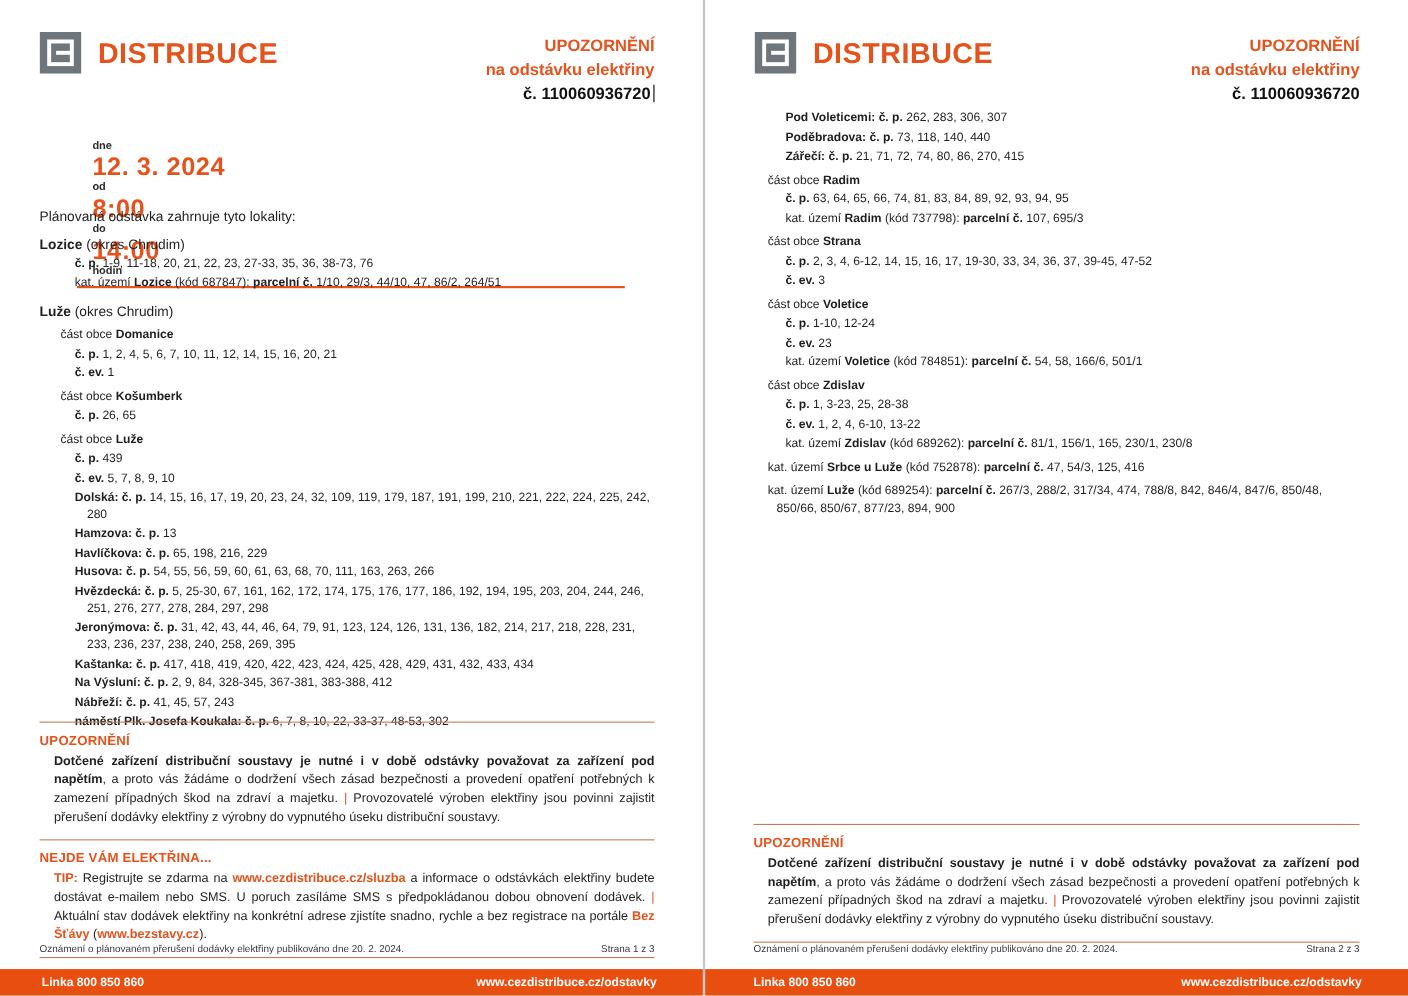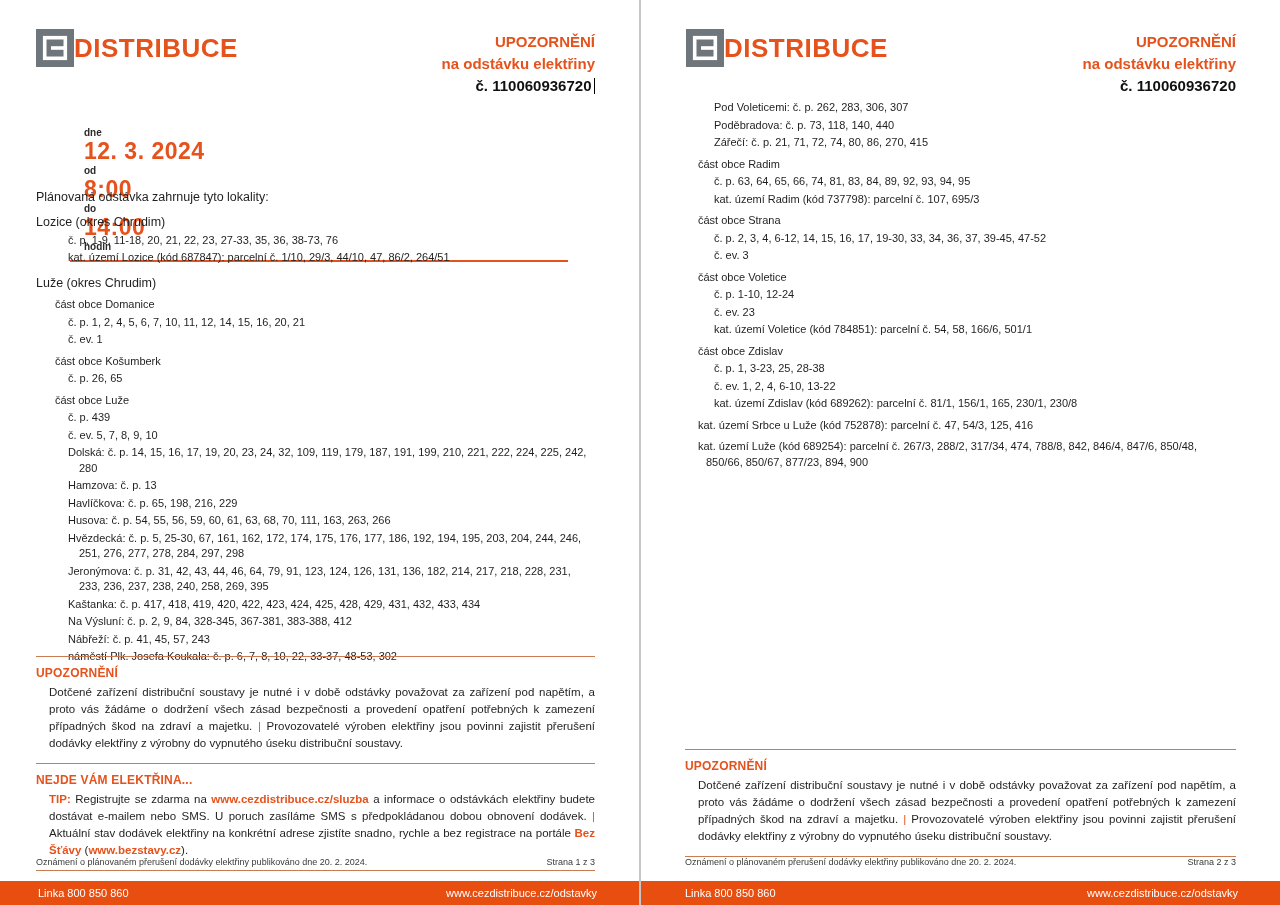--- a/index.html
+++ b/index.html
@@ -15,21 +15,21 @@
     width:1280px;height:905px;position:relative;background:#fff;
     font-family:"Liberation Sans","DejaVu Sans",sans-serif;color:var(--ink);
     overflow:hidden;
   }
   .page{position:absolute;top:0;width:639px;height:905px;background:#fff}
   #page-1{left:0}
   #page-2{left:641px}
   .page-divider{position:absolute;left:639px;top:0;width:2px;height:905px;background:#C6C6C6;z-index:9}
 
   
-  .logo-row{position:absolute;top:29px;display:flex;align-items:center;}
+  .logo-row{position:absolute;top:29px;display:flex;align-items:center;gap:15px}
   #page-1 .logo-row{left:36px}
   #page-2 .logo-row{left:45px}
   .brand{color:var(--accent);font-weight:bold;font-size:26px;letter-spacing:.5px;line-height:1}
   .notice{position:absolute;top:31px;right:44px;text-align:right;font-weight:bold;font-size:15px;line-height:22px}
   .notice .orange{color:var(--accent)}
   .notice .number{color:#101010}
   .caret{display:inline-block;width:1.5px;height:16px;background:#000;vertical-align:-3px;margin-left:2px}
 
   
   .date-row{
@@ -47,40 +47,40 @@
   #page-1 .loc-list{top:215px}
   #page-2 .loc-list{top:100px}
   .line{margin-top:2px}
   .line.l0{margin-left:36px;margin-top:10px;font-size:12.5px}
   .line.l1{margin-left:63px;text-indent:-8px;margin-top:6px}
   .line.l2{margin-left:79px;text-indent:-11px}
   #page-2 .line.l1{margin-left:65px}
   #page-2 .line.l2{margin-left:84px}
   .loc-list .line:first-child{margin-top:0}
 
-  .seg-b{font-weight:normal}
+  .seg-b{font-weight:bold}
   .seg-ob{color:var(--accent);font-weight:bold}
   .seg-sep{color:var(--accent)}
 
   
   .bottom{position:absolute;left:36px;right:44px}
   #page-1 .bottom{top:656px}
   #page-2 .bottom{top:749px}
   #page-2 .bottom{left:44px}
   .rule{border-top:1px solid var(--rule);height:0}
   .rule.mt{margin-top:11px}
   .sec-head{color:var(--accent);font-weight:bold;font-size:12px;margin:9px 0 4px;letter-spacing:.2px}
   .para{font-size:11.5px;line-height:17px;text-align:justify;margin:0 0 10px 13px}
 
   
   .foot{position:absolute;top:857px;left:36px;right:44px;display:flex;justify-content:space-between;font-size:9px;color:#3A3A3A}
   #page-2 .foot{left:44px}
   .bar{
     position:absolute;bottom:0;left:0;width:100%;height:24px;background:var(--bar);
-    color:#fff;font-weight:normal;font-size:11px;
+    color:#fff;font-weight:bold;font-size:11px;
     display:flex;justify-content:space-between;align-items:center;
     padding:0 42px 0 38px;
   }
   #page-2 .bar{padding:0 42px 0 44px}
 </style>
 </head>
 <body>
 
 <div class="page" id="page-1">
 

